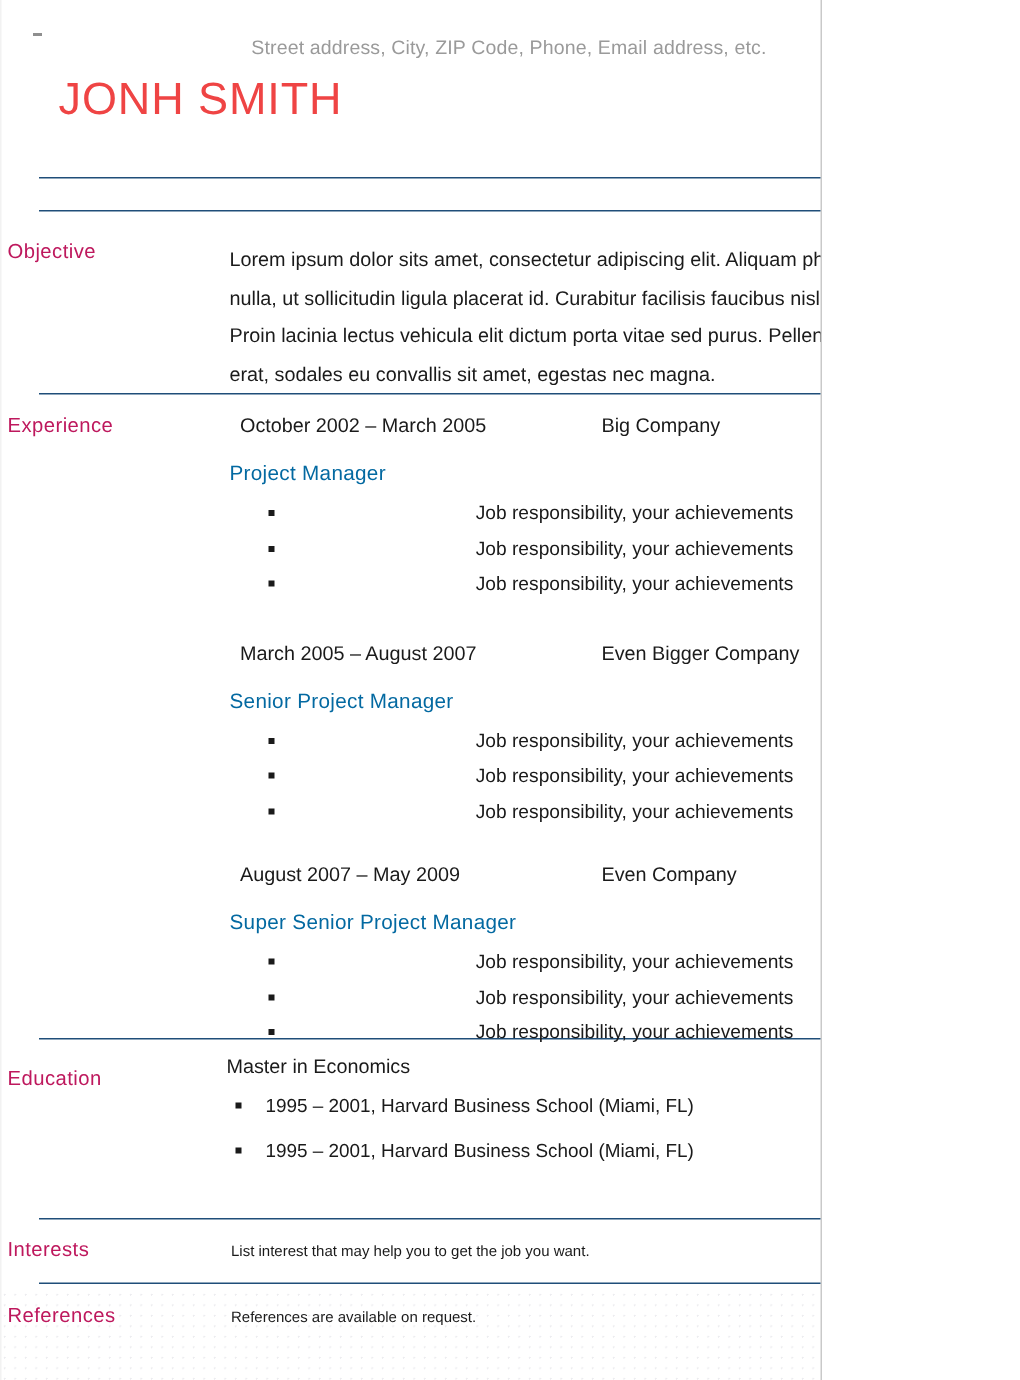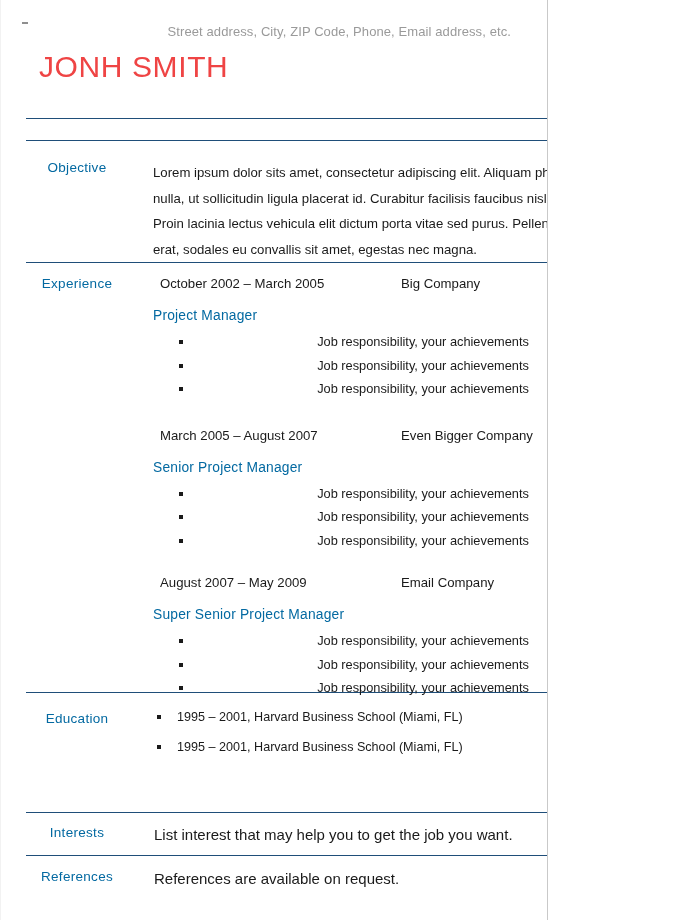--- a/index.html
+++ b/index.html
@@ -74,25 +74,25 @@
 
   
   .section {
     position: absolute;
     left: 0;
     width: 680px;
     box-sizing: border-box;
   }
   .sec-label {
     position: absolute;
-    left: 12px;
+    left: 4px;
     width: 128px;
-    text-align: center;
+    text-align: left;
     font-size: 13.5px;
-    color: #0369a1;
+    color: #be185d;
     letter-spacing: 0.3px;
   }
   .sec-body {
     position: absolute;
     left: 152px;
     width: 500px;
   }
 
   
   .objective-text {
@@ -166,21 +166,21 @@
   ul.edu-list li .sq {
     position: absolute;
     left: 6px;
     top: 8px;
     width: 4px;
     height: 4px;
     background: #1a1a1a;
   }
 
   .simple-text {
-    font-size: 15px;
+    font-size: 10px;
     color: #1a1a1a;
     line-height: 20px;
   }
 
   
   .bottom-texture {
     position: absolute;
     left: 1px;
     top: 862px;
     width: 678px;
@@ -241,37 +241,38 @@
           <div class="job-title">Senior Project Manager</div>
           <ul class="bullets">
             <li><span class="sq"></span><span>Job responsibility, your achievements</span></li>
             <li><span class="sq"></span><span>Job responsibility, your achievements</span></li>
             <li><span class="sq"></span><span>Job responsibility, your achievements</span></li>
           </ul>
         </div>
         <div class="job" style="margin-top: 23px;">
           <div class="job-head">
             <span class="job-dates">August 2007 – May 2009</span>
-            <span class="job-company">Email Company</span>
+            <span class="job-company">Even Company</span>
             <span class="job-location">NY, NY</span>
           </div>
           <div class="job-title">Super Senior Project Manager</div>
           <ul class="bullets">
             <li><span class="sq"></span><span>Job responsibility, your achievements</span></li>
             <li><span class="sq"></span><span>Job responsibility, your achievements</span></li>
             <li><span class="sq"></span><span>Job responsibility, your achievements</span></li>
           </ul>
         </div>
       </div>
   </div>
 
   <div class="section" style="top:701px;">
     <div class="sec-label" style="top:10px;">Education</div>
     <div class="sec-body" style="left:150px;" id="education-body">
         <div>
+          <div class="edu-degree">Master in Economics</div>
           <ul class="edu-list">
             <li><span class="sq"></span><span>1995 – 2001, Harvard Business School (Miami, FL)</span></li>
           </ul>
         </div>
         <div>
           <ul class="edu-list">
             <li><span class="sq"></span><span>1995 – 2001, Harvard Business School (Miami, FL)</span></li>
           </ul>
         </div>
       </div>

